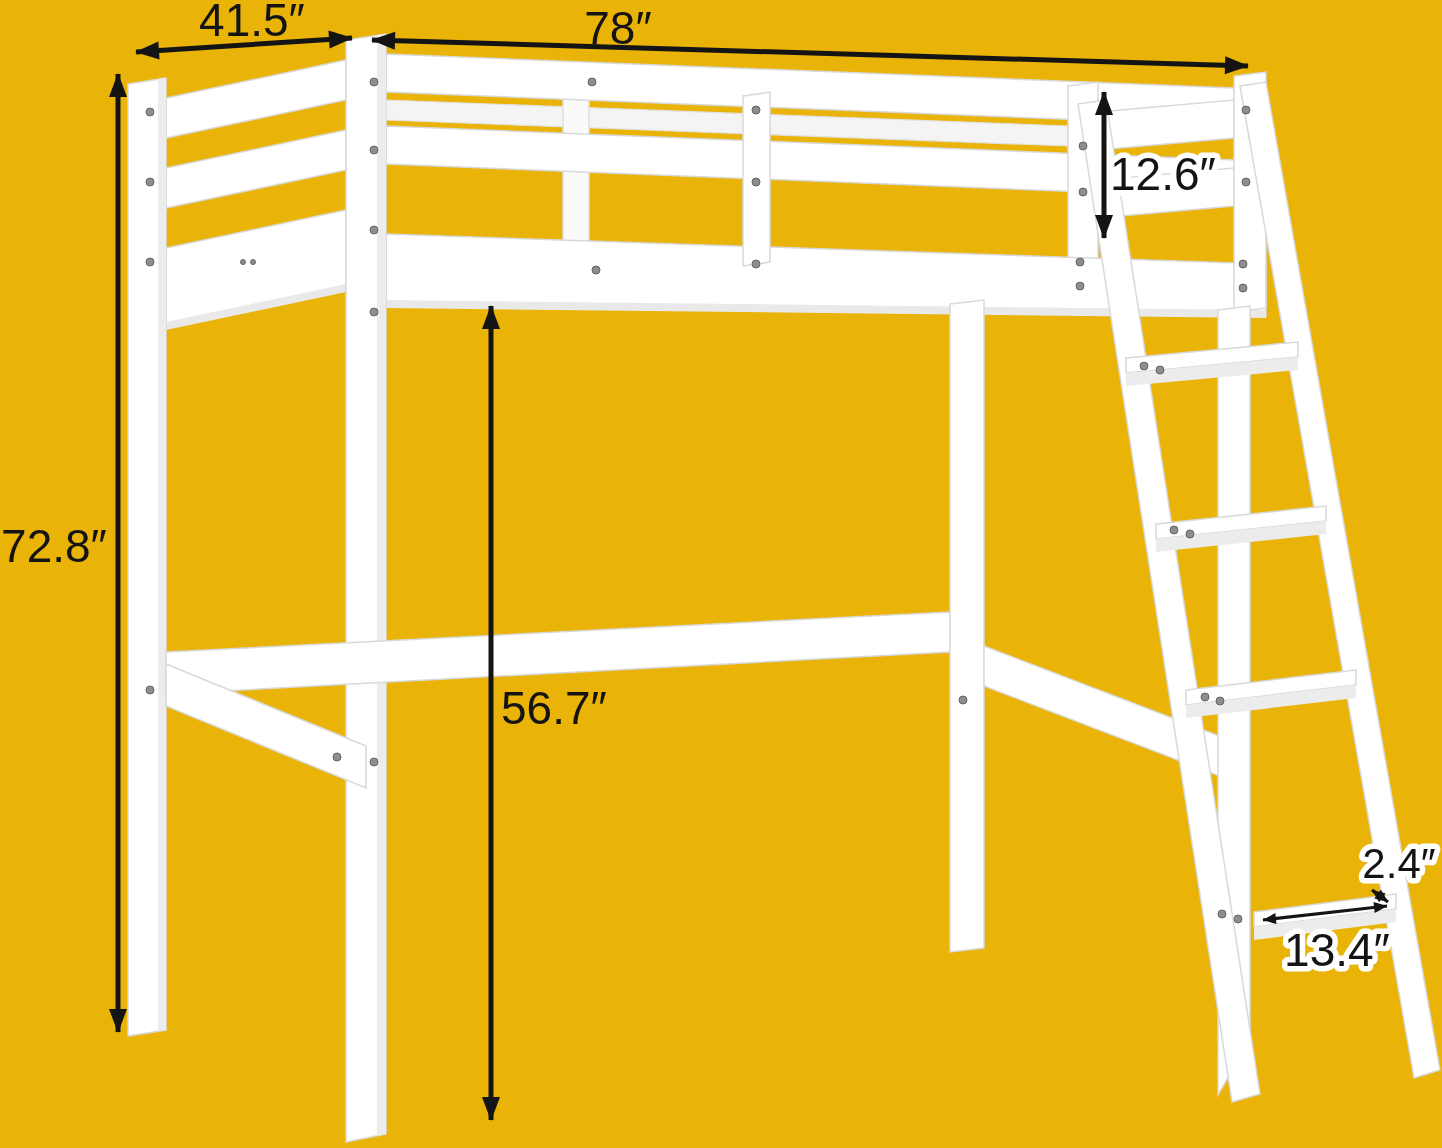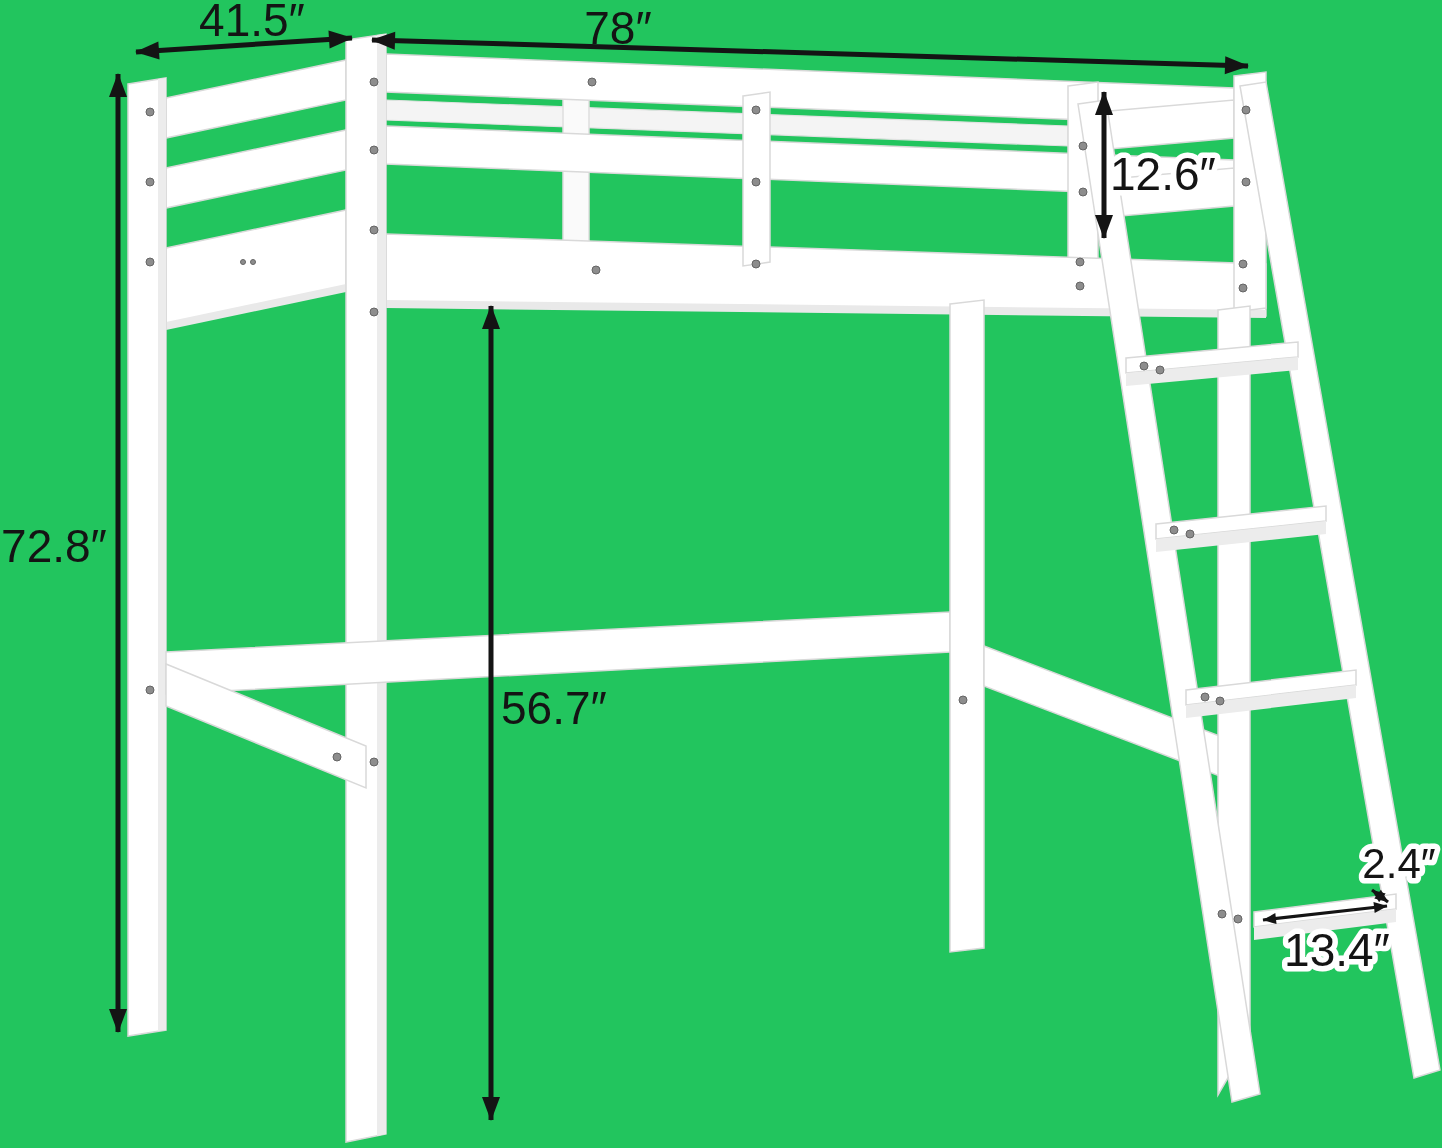--- a/index.html
+++ b/index.html
@@ -1,16 +1,16 @@
 <!DOCTYPE html>
 <html><head>
 <meta charset="utf-8">
 <style>
   html,body{margin:0;padding:0;background:#ffffff;}
-  .stage{position:relative;width:1442px;height:1148px;background:#22c55e;overflow:hidden;
+  .stage{position:relative;width:1442px;height:1148px;background:#eab308;overflow:hidden;
          font-family:"Liberation Sans","DejaVu Sans",sans-serif;}
   svg{display:block;}
   .wood   {fill:#ffffff;stroke:#d9d9d9;stroke-width:1.5;}
   .woodlt {fill:#fafafa;stroke:#dedede;stroke-width:1.5;}
   .woodbk {fill:#f4f4f4;stroke:#e2e2e2;stroke-width:1.2;}
   .face   {fill:#ececec;stroke:none;}
   .shade  {fill:#e9e9e9;stroke:none;}
   .dim    {stroke:#141414;stroke-width:5;fill:none;}
   .dimsm  {stroke:#141414;stroke-width:3.2;fill:none;}
   .dimlabel{font-size:46px;fill:#141414;}

